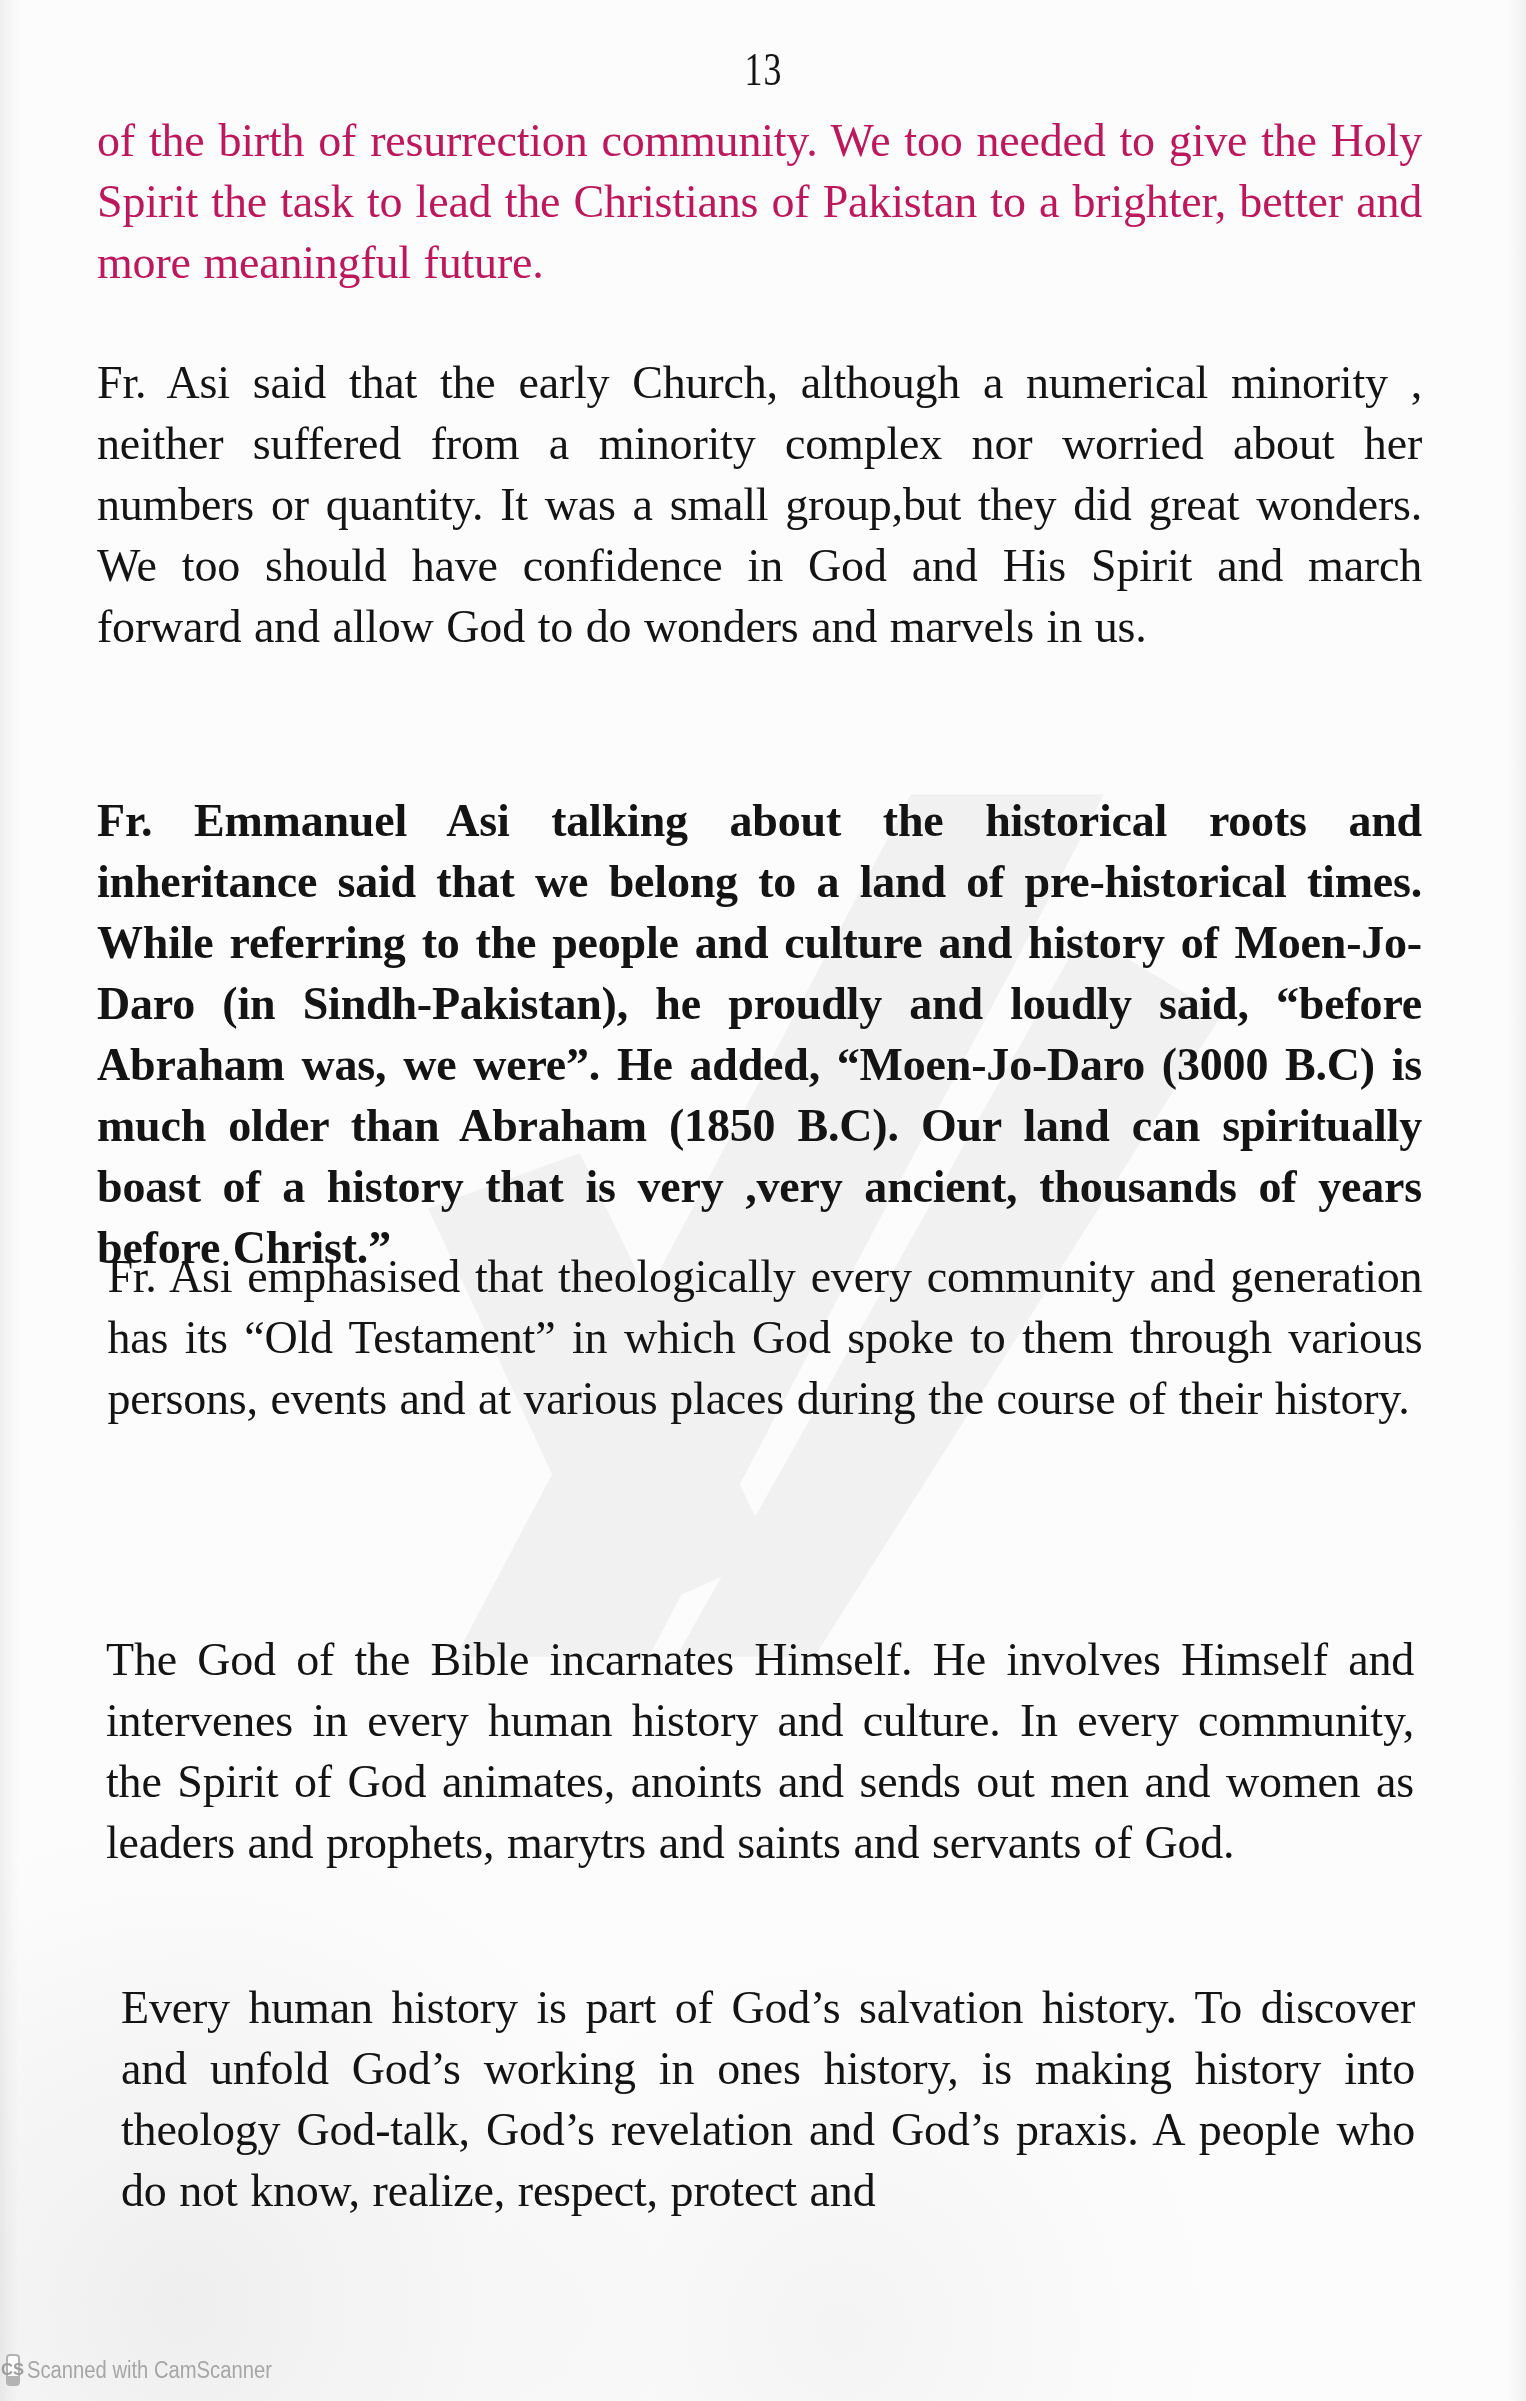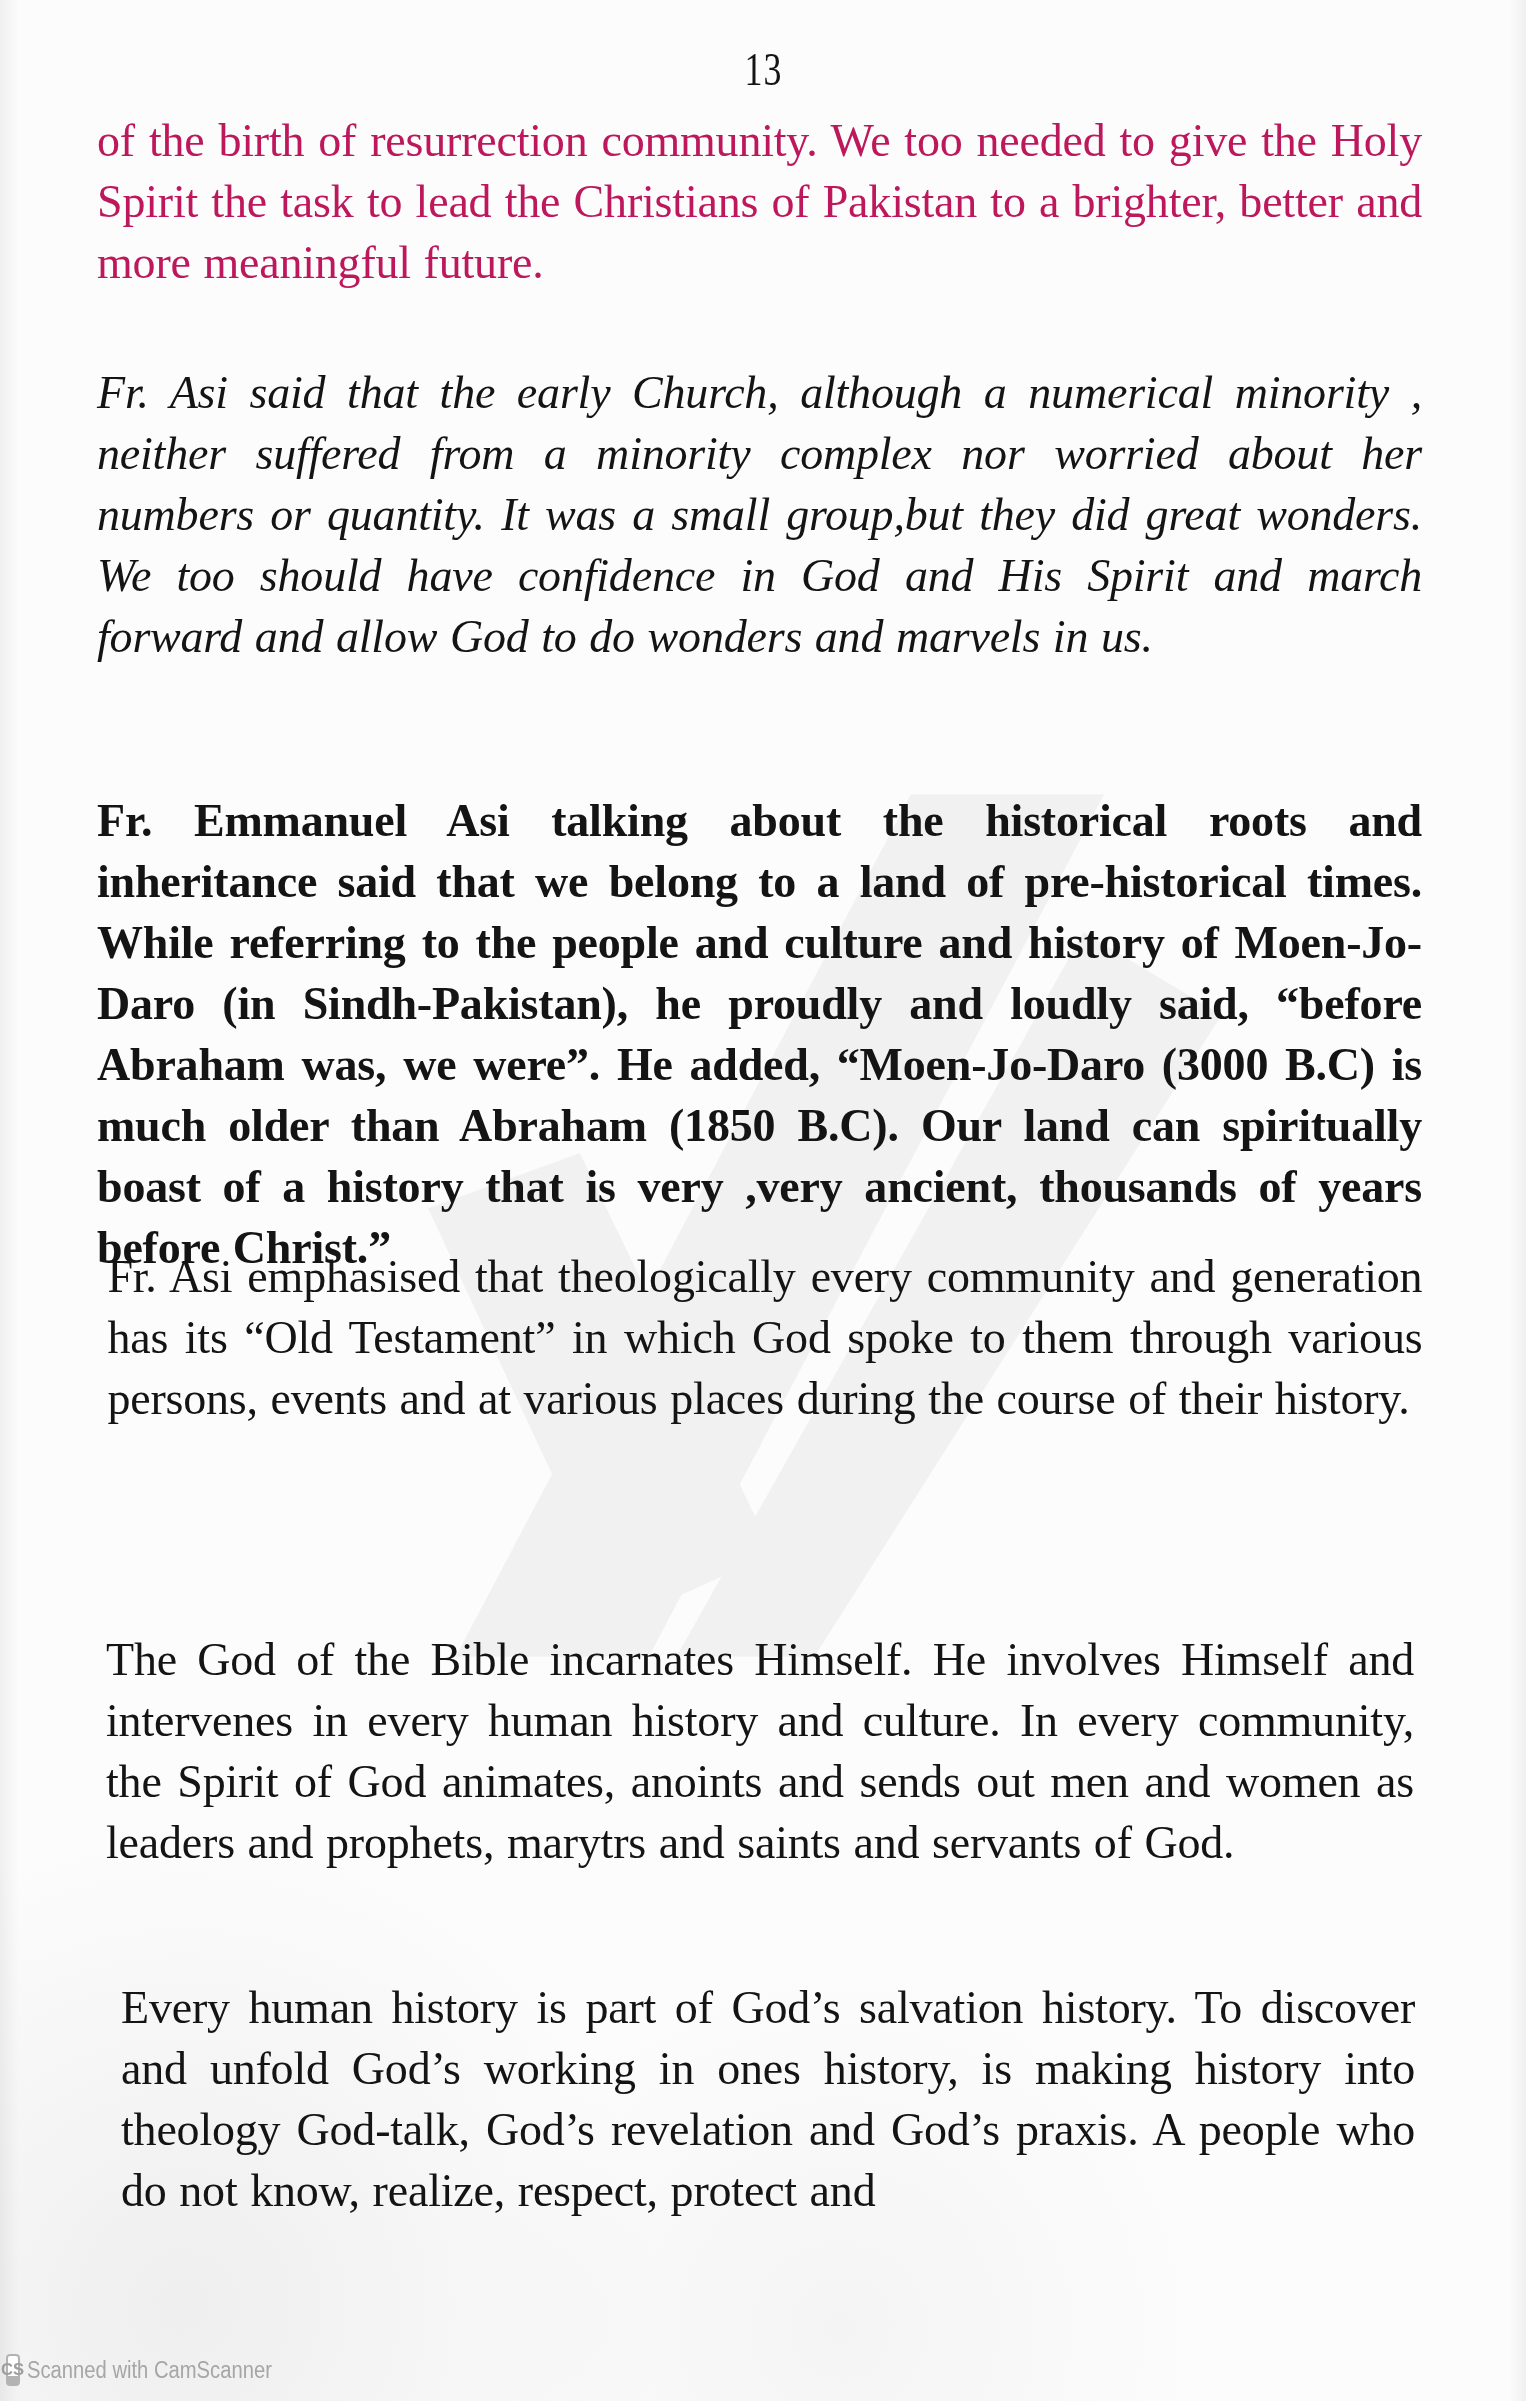--- a/index.html
+++ b/index.html
@@ -54,21 +54,21 @@
       margin: 0;
       font-size: 46px;
       line-height: 61px;
       text-align: justify;
       text-align-last: left;
       transform-origin: left top;
       letter-spacing: -0.2px;
       word-spacing: 1.4px;
     }
     .p1 { position: absolute; top: 0; }
-    .p2 { position: absolute; top: 252px; font-style: italic; }
+    .p2 { position: absolute; top: 242px; }
     .p3 { position: absolute; top: 680px; font-weight: bold; }
     .p4 { position: absolute; top: 1136px; left: 10.4px; width: 1315px; }
     .p5 { position: absolute; top: 1519px; left: 9px; width: 1308px; }
     .p6 { position: absolute; top: 1867px; left: 24px; width: 1294px; }
     .p1 { color: #be185d; }
     .footer-badge {
       position: absolute;
       left: 5.5px;
       top: 2388px;
       transform: translateY(-100%);

